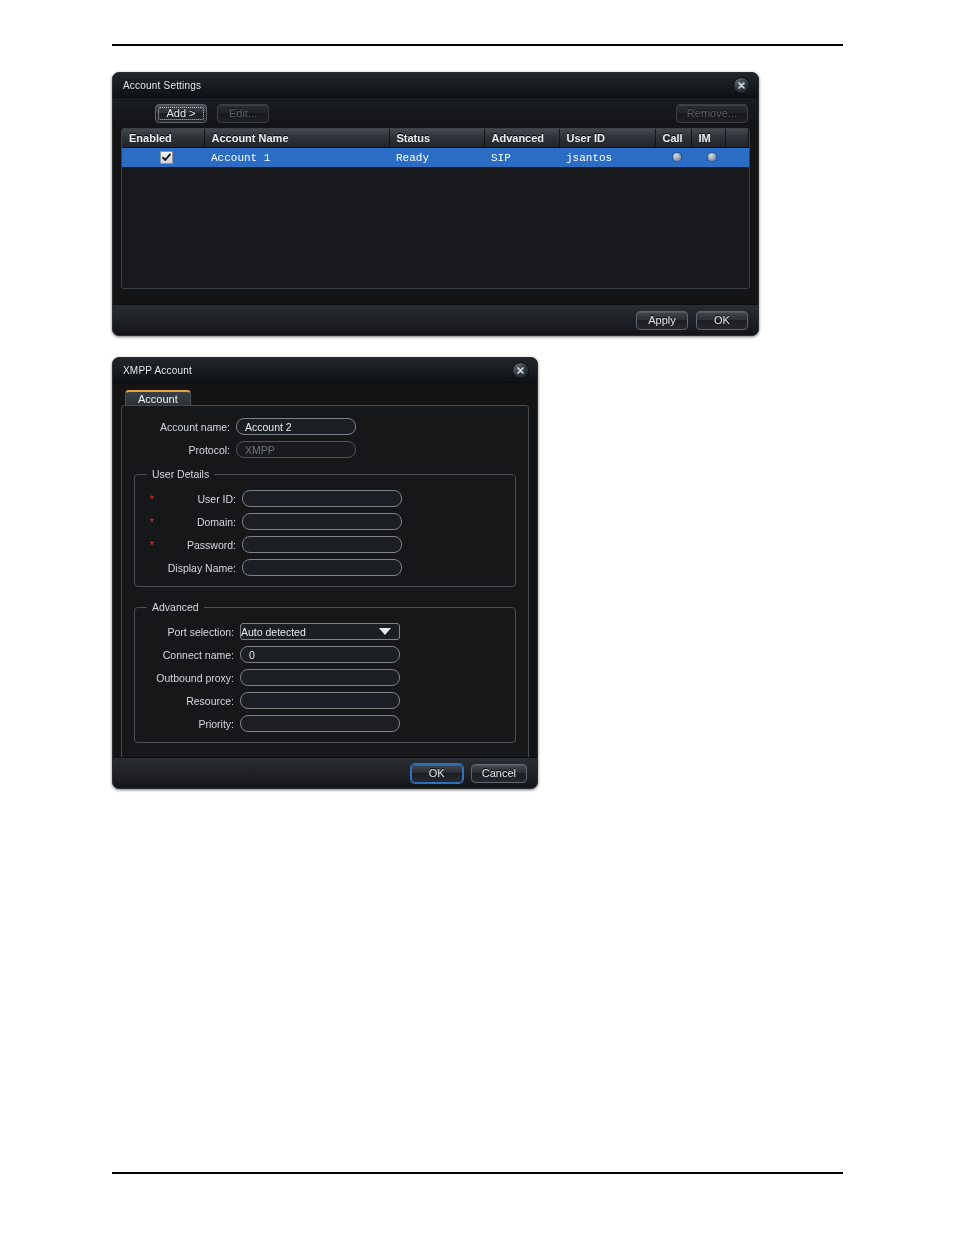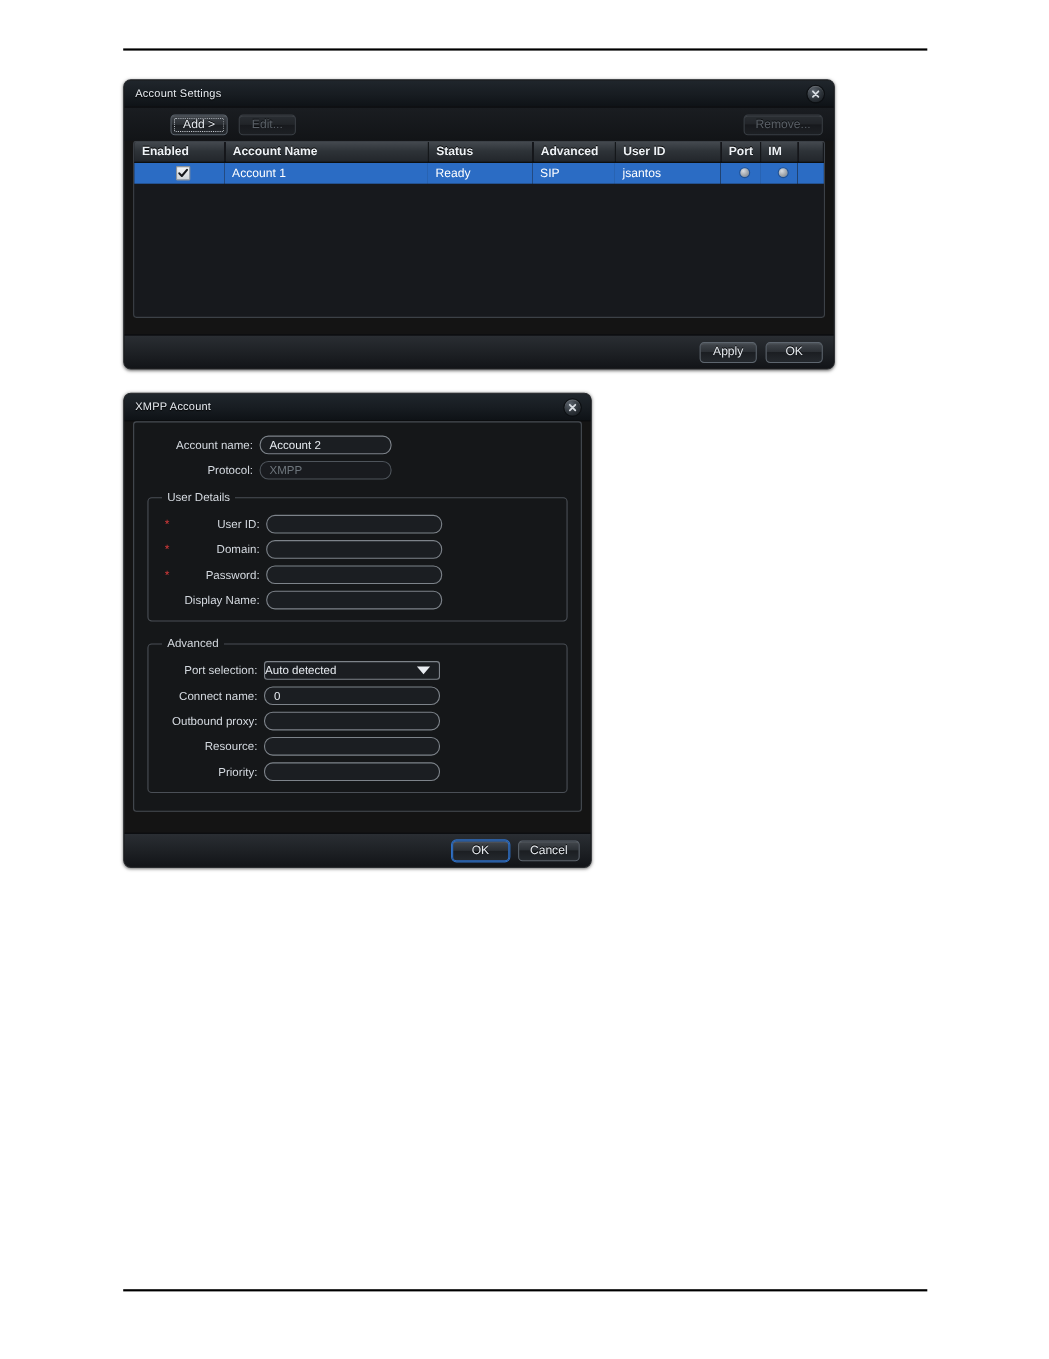--- a/index.html
+++ b/index.html
@@ -152,20 +152,21 @@
     white-space: nowrap;
     overflow: hidden;
   }
   table.acct-table td {
     height: 19px;
     font-size: 11px;
     color: #e8ecf1;
     padding: 0 0 0 7px;
     white-space: nowrap;
     overflow: hidden;
+    font-family: Liberation Mono, monospace;
   }
   tr.row-selected td {
     background: #2b6cc4;
     color: #ffffff;
   }
   td.center { text-align: center; padding-left: 0; }
 
   .chk {
     width: 11px;
     height: 11px;
@@ -353,21 +354,21 @@
         <col style="width:34px">
           <col>
       </colgroup>
       <thead>
         <tr>
           <th>Enabled</th>
           <th>Account Name</th>
           <th>Status</th>
           <th>Advanced</th>
           <th>User ID</th>
-          <th>Port</th>
+          <th>Call</th>
           <th>IM</th>
           <th></th>
         </tr>
       </thead>
       <tbody>
         <tr class="row-selected">
           <td class="center">
             <span class="chk">
               <svg width="11" height="11" viewBox="0 0 11 11" aria-hidden="true">
                 <path d="M2 5.6 L4.3 8 L9 2.4" stroke="#15171a" stroke-width="1.9" fill="none" stroke-linecap="round" stroke-linejoin="round"></path>
@@ -400,20 +401,23 @@
 
   <div class="titlebar">
     <span class="title">XMPP Account</span>
     <span class="close-btn">
       <svg width="9" height="9" viewBox="0 0 9 9" aria-hidden="true">
         <path d="M2 2 L7 7 M7 2 L2 7" stroke="#d8dde2" stroke-width="1.6" stroke-linecap="round" fill="none"></path>
       </svg>
     </span>
   </div>
 
+  <div class="tabstrip">
+    <span class="tab">Account</span>
+  </div>
 
   <div class="tab-panel">
 
     <div style="padding:12px 0 0 0;">
       <div class="field-row">
         <span class="field-label" style="width:108px">Account name:</span>
         <span class="input" style="width:120px; margin-left:6px">Account 2</span>
       </div>
       <div class="field-row">
         <span class="field-label" style="width:108px">Protocol:</span>

